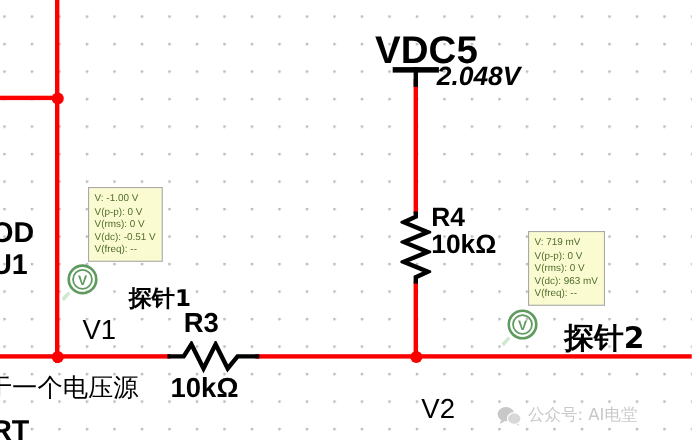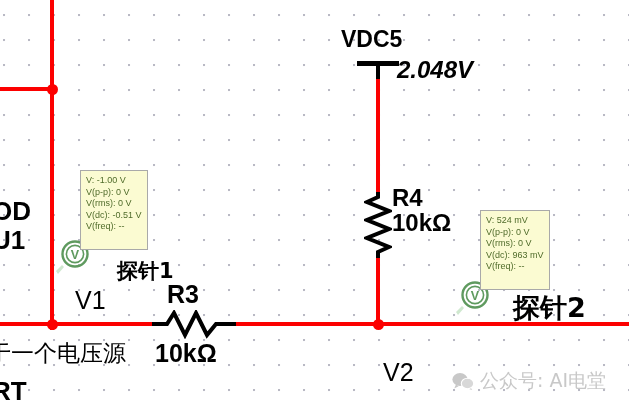--- a/index.html
+++ b/index.html
@@ -64,39 +64,39 @@
 
   
   .tip {
     position: absolute;
     background: #fbfbd2;
     border: 1px solid #a9a9a9;
     color: #4f6b2a;
     font-size: 9px;
     font-family: "Liberation Sans", sans-serif;
     line-height: 11.5px;
-    padding: 4px 5px 16px 5px;
+    padding: 4px 5px 4px 5px;
     white-space: nowrap;
   }
   .tip div { white-space: nowrap; }
 
   
   .probe {
     position: absolute;
     width: 34px; height: 34px;
   }
 
   
   #watermark {
     position: absolute;
     display: flex;
     align-items: center;
     gap: 6px;
     color: #c8c8c8;
-    font-size: 19px;
+    font-size: 15px;
     font-family: "DejaVu Sans", sans-serif;
     white-space: nowrap;
   }
 </style>
 </head>
 <body>
 
 <div id="canvas">
 
   <div id="grid"></div>
@@ -113,21 +113,21 @@
 
   <div class="wire" style="left:376px; top:256px; width:4px; height:68px;"></div>
 
   <div class="node" style="left:47px; top:84px;"></div>
   <div class="node" style="left:47px; top:319px;"></div>
   <div class="node" style="left:373px; top:319px;"></div>
 
   <div class="wire-blk" style="left:357px; top:61px; width:42px; height:5px;"></div>
   <div class="wire-blk" style="left:376px; top:61px; width:4px; height:18px;"></div>
 
-  <div class="lbl" style="left:341px; top:28px; font-size:23px;">VDC5</div>
+  <div class="lbl" style="left:341px; top:28px; font-size:35px;">VDC5</div>
   <div class="lbl" style="left:397px; top:58px; font-size:24px;font-style:italic;">2.048V</div>
 
   <svg style="position:absolute; left:364px; top:192px;" width="28" height="66" viewBox="0 0 28 66">
     <polyline points="14,0 14,5 3,10 25,19 3,28 25,37 3,46 25,55 14,60 14,66" fill="none" stroke="#000000" stroke-width="4"></polyline>
   </svg>
   <div class="lbl" style="left:392px; top:186px; font-size:24px;">R4</div>
   <div class="lbl" style="left:392px; top:211px; font-size:24px;">10kΩ</div>
 
   <svg style="position:absolute; left:152px; top:310px;" width="84" height="29" viewBox="0 0 84 29">
     <polyline points="0,14 8,14 15,14 22,3 33,25 44,3 55,25 64,14 72,14 84,14" fill="none" stroke="#000000" stroke-width="4"></polyline>
@@ -161,21 +161,21 @@
 
   <svg class="probe" style="left:456px; top:281px;" viewBox="0 0 34 34">
     <path d="M8,27 L2,34 L0,31 L6,25 Z" fill="#cfe8cf"></path>
     <circle cx="19" cy="14" r="12.5" fill="none" stroke="#5f9a5f" stroke-width="2.4"></circle>
     <circle cx="19" cy="14" r="8.6" fill="none" stroke="#5f9a5f" stroke-width="1.6"></circle>
     <text x="19" y="19" font-family="'Liberation Sans', sans-serif" font-size="12.5" font-weight="bold" fill="#5f9a5f" text-anchor="middle">V</text>
   </svg>
   <div class="lbl cn" style="left:513px; top:294px; font-size:27px;">探针2</div>
 
   <div class="tip" style="left:480px; top:210px;">
-    <div>V: 524 mV</div>
+    <div>V: 719 mV</div>
     <div>V(p-p): 0 V</div>
     <div>V(rms): 0 V</div>
     <div>V(dc): 963 mV</div>
     <div>V(freq): --</div>
   </div>
 
   <div id="watermark" style="left:452px; top:368px;">
     <svg width="22" height="18" viewBox="0 0 22 18">
       <ellipse cx="8" cy="7.5" rx="7.6" ry="6.4" fill="#c8c8c8"></ellipse>
       <path d="M4,12.5 L2.2,16.5 L6.6,14.2 Z" fill="#c8c8c8"></path>

